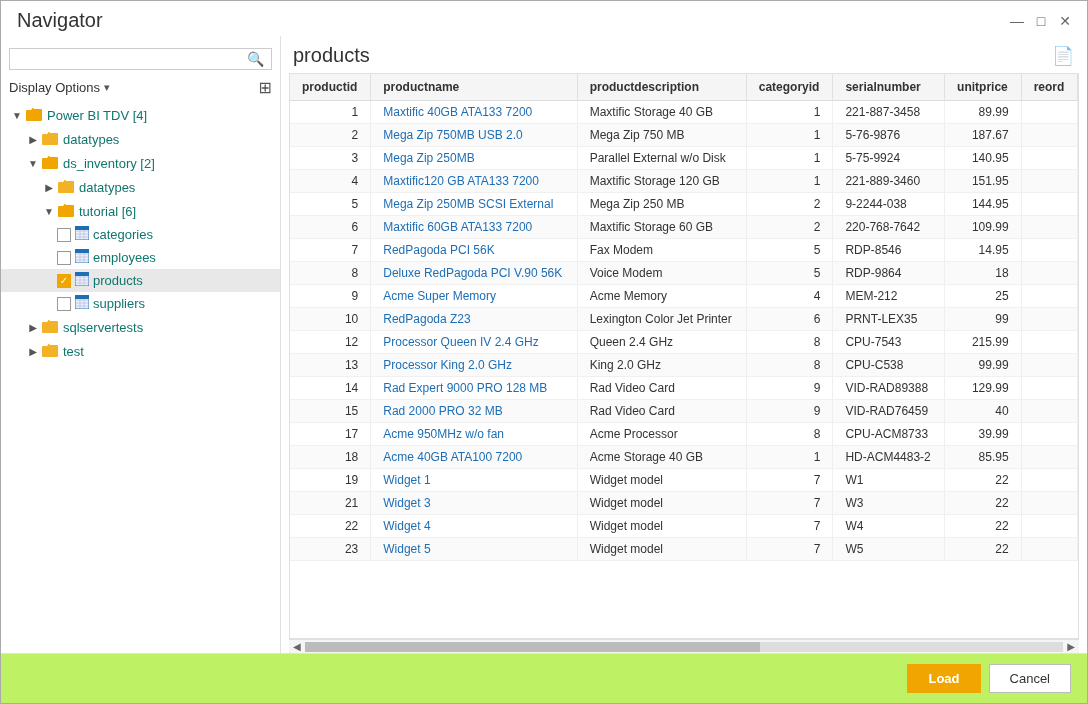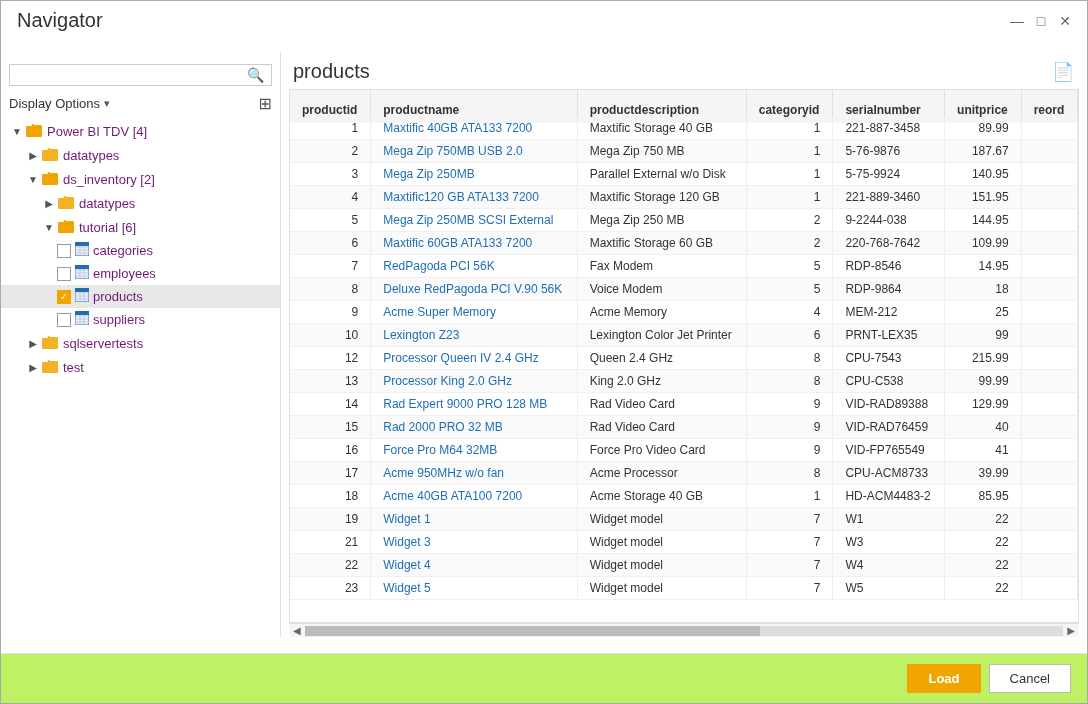--- a/index.html
+++ b/index.html
@@ -13,21 +13,20 @@
       min-height: 100vh;
     }
     .dialog {
       width: 1088px;
       height: 704px;
       background: #fff;
       border: 1px solid #aaa;
       box-shadow: 2px 2px 10px rgba(0,0,0,0.3);
       display: flex;
       flex-direction: column;
-      gap: 16px;
     }
     .title-bar {
       display: flex;
       align-items: center;
       justify-content: space-between;
       padding: 8px 12px 4px 16px;
       background: #fff;
       border-bottom: none;
     }
     .title-bar-title {
@@ -163,21 +162,21 @@
       flex-shrink: 0;
     }
     .checkbox-checked {
       background: #f0a500;
       border-color: #f0a500;
       color: #fff;
       font-size: 10px;
     }
     .tree-label {
       font-size: 13px;
-      color: #701a75;
+      color: #0f766e;
       text-align: center;
     }
     
     .right-panel {
       flex: 1;
       display: flex;
       flex-direction: column;
       overflow: hidden;
       padding: 8px 0 0 0;
     }
@@ -217,21 +216,21 @@
     }
     thead th {
       padding: 6px 12px;
       text-align: left;
       font-weight: 600;
       font-size: 12px;
       color: #333;
       border-right: 1px solid #e0e0e0;
       white-space: nowrap;
       position: sticky;
-      top: 7px;
+      top: 0;
       background: #f5f5f5;
       z-index: 1;
     }
     tbody tr:nth-child(even) { background: #fafafa; }
     tbody tr:nth-child(odd) { background: #fff; }
     tbody td {
       padding: 4px 12px;
       font-size: 12px;
       color: #333;
       border-right: 1px solid #efefef;
@@ -543,21 +542,21 @@
                 <td class="td-num">9</td>
                 <td class="td-link">Acme Super Memory</td>
                 <td>Acme Memory</td>
                 <td class="td-num">4</td>
                 <td>MEM-212</td>
                 <td class="td-num">25</td>
                 <td></td>
               </tr>
               <tr>
                 <td class="td-num">10</td>
-                <td class="td-link">Lexington Z23</td>
+                <td class="td-link">RedPagoda Z23</td>
                 <td>Lexington Color Jet Printer</td>
                 <td class="td-num">6</td>
                 <td>PRNT-LEX35</td>
                 <td class="td-num">99</td>
                 <td></td>
               </tr>
               <tr>
                 <td class="td-num">12</td>
                 <td class="td-link">Processor Queen IV 2.4 GHz</td>
                 <td>Queen 2.4 GHz</td>
@@ -584,29 +583,20 @@
                 <td class="td-num">129.99</td>
                 <td></td>
               </tr>
               <tr>
                 <td class="td-num">15</td>
                 <td class="td-link">Rad 2000 PRO 32 MB</td>
                 <td>Rad Video Card</td>
                 <td class="td-num">9</td>
                 <td>VID-RAD76459</td>
                 <td class="td-num">40</td>
-                <td></td>
-              </tr>
-              <tr>
-                <td class="td-num">16</td>
-                <td class="td-link">Force Pro M64 32MB</td>
-                <td>Force Pro Video Card</td>
-                <td class="td-num">9</td>
-                <td>VID-FP765549</td>
-                <td class="td-num">41</td>
                 <td></td>
               </tr>
               <tr>
                 <td class="td-num">17</td>
                 <td class="td-link">Acme 950MHz w/o fan</td>
                 <td>Acme Processor</td>
                 <td class="td-num">8</td>
                 <td>CPU-ACM8733</td>
                 <td class="td-num">39.99</td>
                 <td></td>

